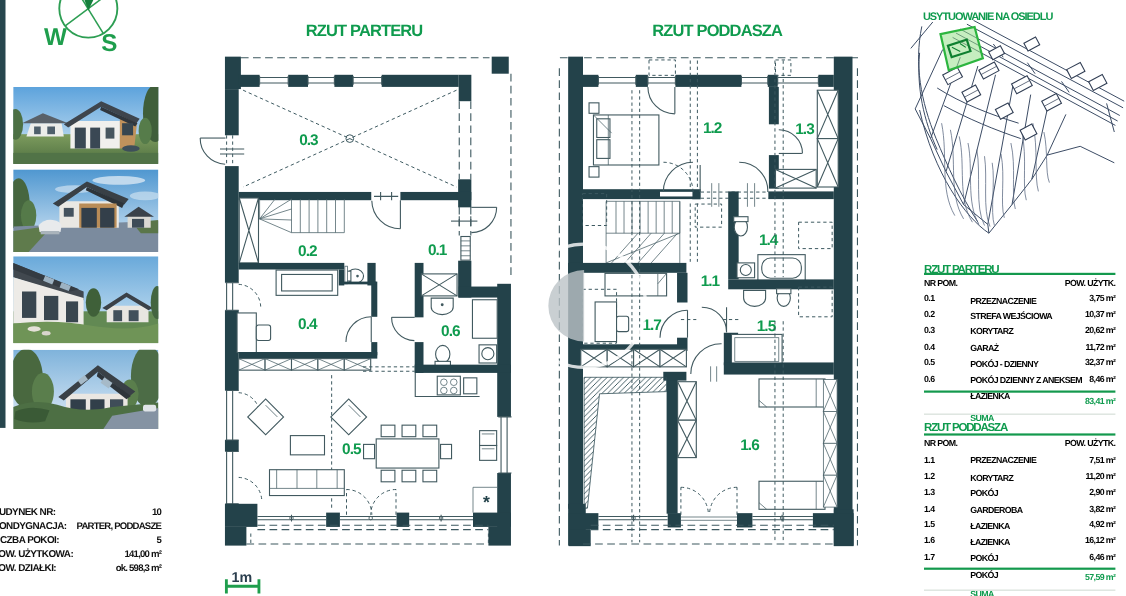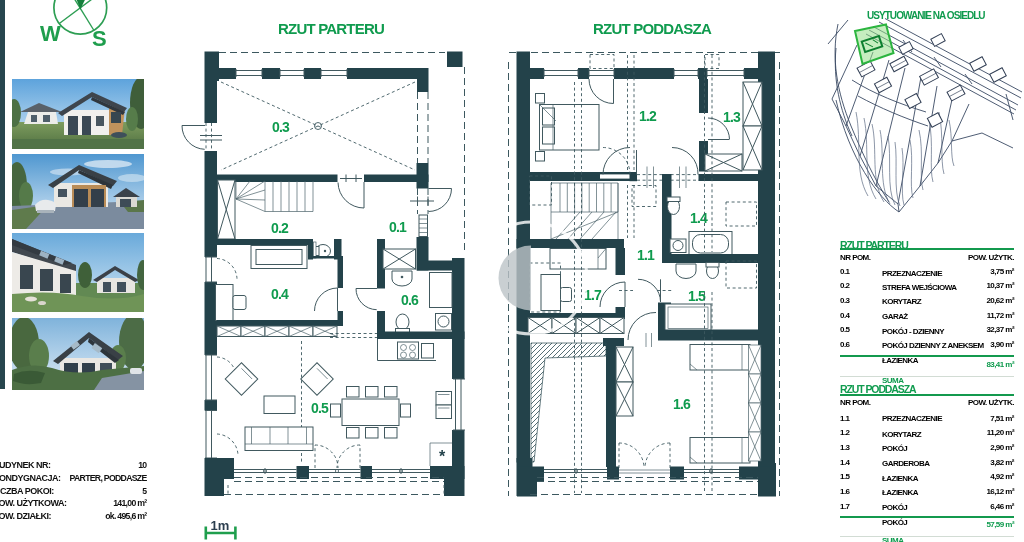--- a/index.html
+++ b/index.html
@@ -136,27 +136,27 @@
 <path d="M0,52 q20,-8 40,-2 q24,8 50,2 l42,-4 0,24 -132,0 z" fill="#4d6f44"></path>
 <path d="M2,56 q14,-6 31,-1 l-4,10 q-16,3 -28,-2 z" fill="#3a5a36"></path>
 <polygon points="90,60 132,53 132,72 82,72" fill="#8593a3"></polygon>
 <rect x="118" y="50" width="12" height="6" rx="2" fill="#e0e4e8"></rect>
 </svg>
 
 <div class="info" style="top:460px"><span>BUDYNEK NR:</span><span class="v">10</span></div>
 <div class="info" style="top:472.8px"><span>KONDYGNACJA:</span><span class="v">PARTER, PODDASZE</span></div>
 <div class="info" style="top:485.6px"><span>LICZBA POKOI:</span><span class="v">5</span></div>
 <div class="info" style="top:498.4px"><span>POW. UŻYTKOWA:</span><span class="v">141,00 m²</span></div>
-<div class="info" style="top:511.2px"><span>POW. DZIAŁKI:</span><span class="v">ok. 495,6 m²</span></div>
+<div class="info" style="top:511.2px"><span>POW. DZIAŁKI:</span><span class="v">ok. 598,3 m²</span></div>
 
 <div class="abs ttl" style="left:231px;top:20px;width:200px;text-align:center">RZUT PARTERU</div>
 
 <div class="abs ttl" style="left:552px;top:20px;width:200px;text-align:center">RZUT PODDASZA</div>
 
-<div class="abs" style="left:867px;top:10px;font-weight:bold;font-size:10px;color:#0f9b4e;letter-spacing:-.95px">USYTUOWANIE NA OSIEDLU</div>
+<div class="abs" style="left:839px;top:10px;font-weight:bold;font-size:10px;color:#0f9b4e;letter-spacing:-.95px">USYTUOWANIE NA OSIEDLU</div>
 
 <div class="tbl" style="top:0">
 <div class="trow grn" style="top:239px;font-size:10.5px;letter-spacing:-1.1px">RZUT PARTERU</div>
 <div class="grule" style="top:247.5px"></div>
 <div class="trow thead" style="top:252.5px">
       <span class="c1">NR POM.</span>
       <span class="c2">PRZEZNACZENIE</span>
       <span class="c3">POW. UŻYTK.</span>
     </div>
 <div class="trow" style="top:266.5px">
@@ -180,21 +180,21 @@
       <span class="c3">11,72 m²</span>
     </div>
 <div class="trow" style="top:325.3px">
       <span class="c1">0.5</span>
       <span class="c2">POKÓJ DZIENNY Z ANEKSEM</span>
       <span class="c3">32,37 m²</span>
     </div>
 <div class="trow" style="top:340px">
       <span class="c1">0.6</span>
       <span class="c2">ŁAZIENKA</span>
-      <span class="c3">3,90 m²</span>
+      <span class="c3">8,46 m²</span>
     </div>
 <div class="grule" style="top:355px"></div>
 <div class="trow grn" style="top:360px">
       <span class="c2">SUMA</span>
       <span class="c3">83,41 m²</span>
     </div>
 <div class="grule gray" style="top:376px;border-top-width:1px;border-top-color:#d2dcd4"></div>
 </div>
 
 <div class="tbl" style="top:0">

